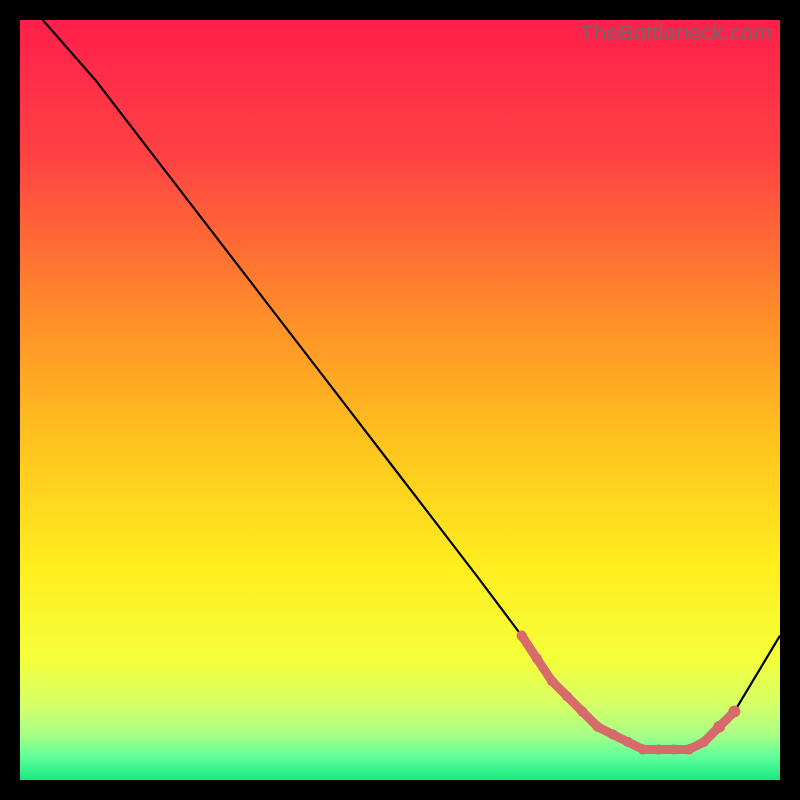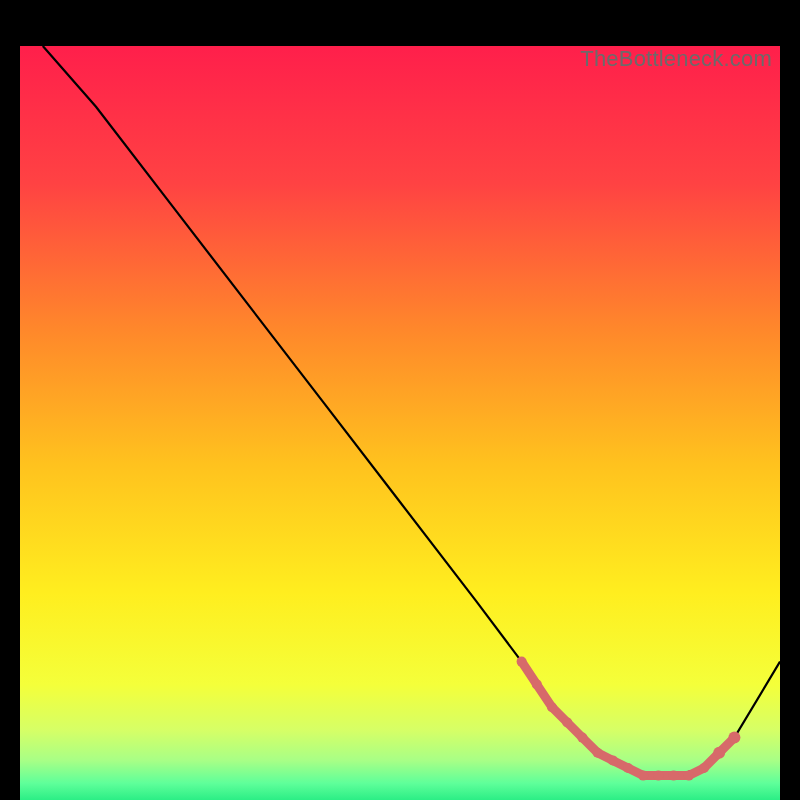--- a/index.html
+++ b/index.html
@@ -11,21 +11,20 @@
     overflow: hidden;
     font-family: Arial, Helvetica, sans-serif;
   }
   .frame {
     position: absolute;
     left: 20px;
     top: 20px;
     width: 760px;
     height: 596px;
     background: #ffffff;
-    margin-top: 26px;
   }
   .plot-area {
     position: absolute;
     left: 0;
     top: 0;
     width: 760px;
     height: 760px;
   }
   .watermark {
     position: absolute;

